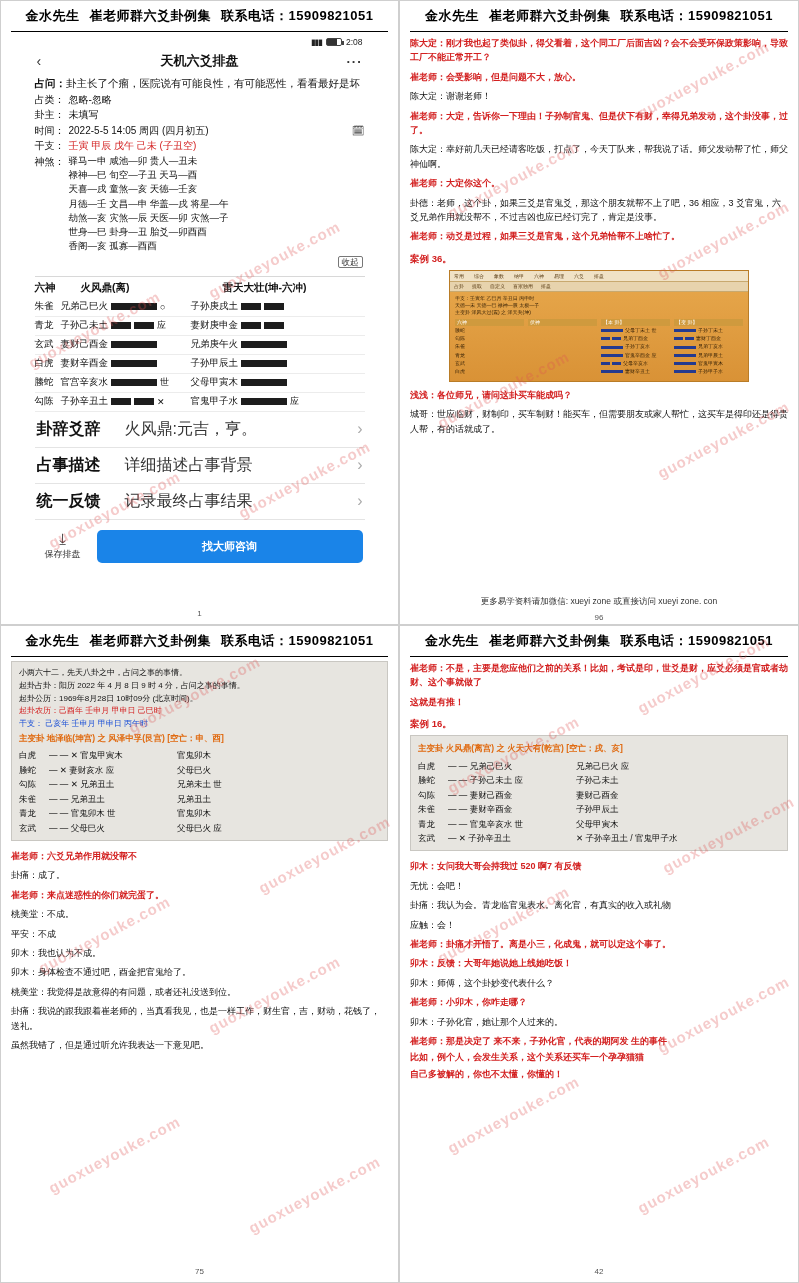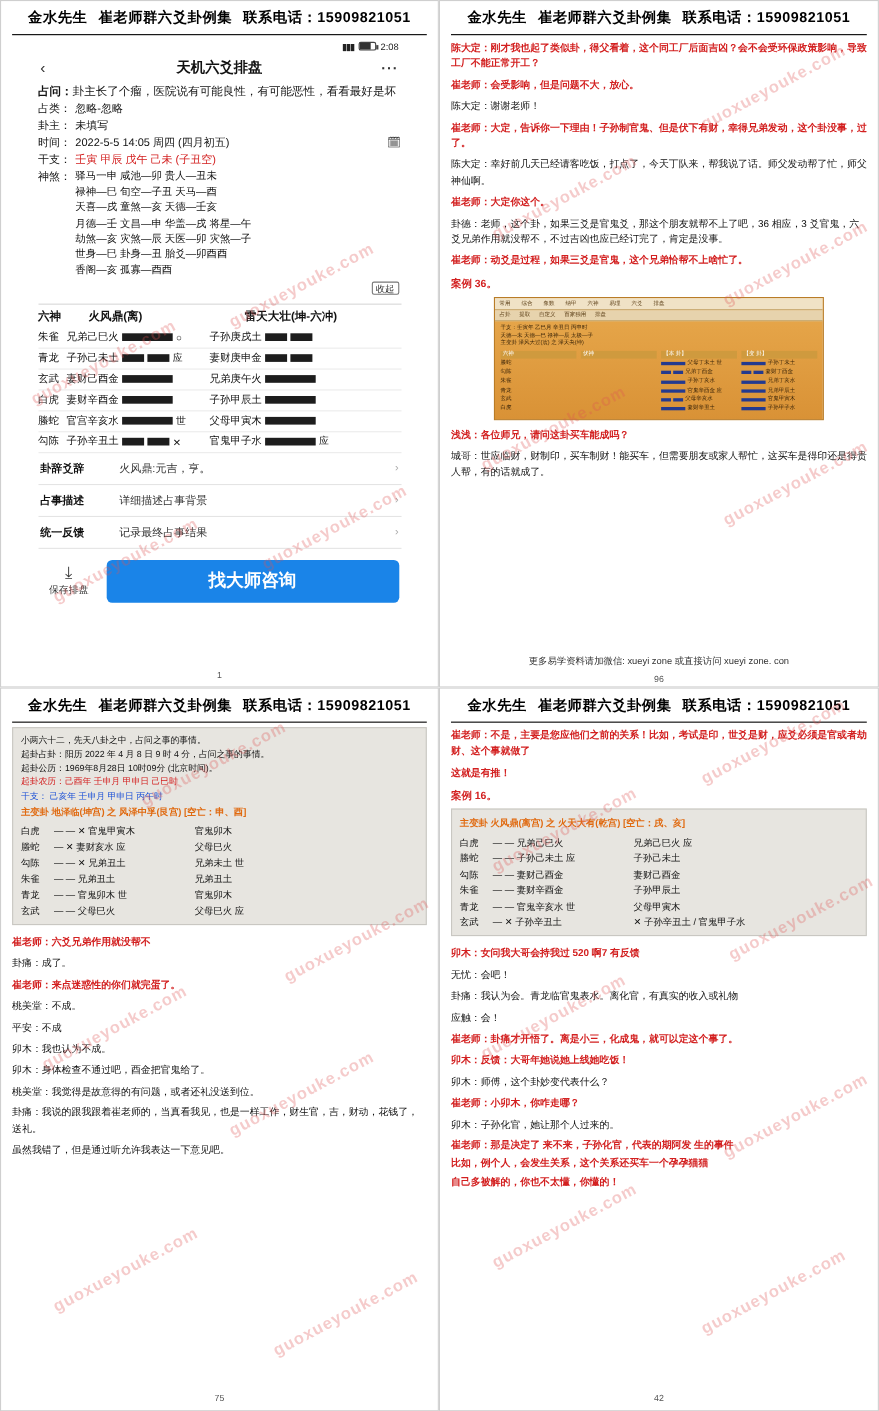--- a/index.html
+++ b/index.html
@@ -128,35 +128,35 @@
   .bar.full { width: 46px; }
   .bar.h1 { width: 20px; }
   .bar.h2 { width: 20px; }
   .mark { font-size: 9px; }
   .mark.o { font-size: 9px; }
   .shou-ji {
     text-align: right; font-size: 8.5px; color: #333; padding: 3px 2px 2px 0;
   }
   .shou-ji .box { border: 1px solid #777; padding: 0 3px; border-radius: 2px;}
   .list-row {
-    display: flex; align-items: center; font-size: 10px;
-    padding: 7px 2px; border-bottom: 1px solid #e4e4e4;
+    display: flex; align-items: center; font-size: 16px;
+    padding: 7px 2px; border-bottom: 1px solid #e4e4e4; gap: 16px;
   }
   .list-row .lbl { font-weight: bold; width: 72px; }
   .list-row .val { flex: 1; color: #333; }
   .list-row .chev { color: #aaa; }
   .bottom-bar {
     display: flex; align-items: center; gap: 8px;
     padding: 10px 2px 2px 2px;
   }
   .save-btn { width: 52px; text-align: center; font-size: 9px; color: #333;}
   .save-btn .ico { font-size: 15px; display: block; line-height: 1.1;}
   .blue-btn {
     flex: 1; background: #1a84e8; color: #fff; text-align: center;
-    padding: 9px 0; border-radius: 5px; font-size: 16px; font-weight: bold;
+    padding: 9px 0; border-radius: 5px; font-size: 11px; font-weight: bold;
   }
 
   
   .tp { font-size: 9px; line-height: 1.6; color: #111; }
   .tp p { margin: 0 0 5px 0; }
   .tp p.red { color: #d32020; font-weight: bold; }
   .tp p.tight { margin-bottom: 2px; }
   .case-title { color: #d32020; font-weight: bold; margin: 7px 0 4px 0; font-size: 9.5px;}
 
   

